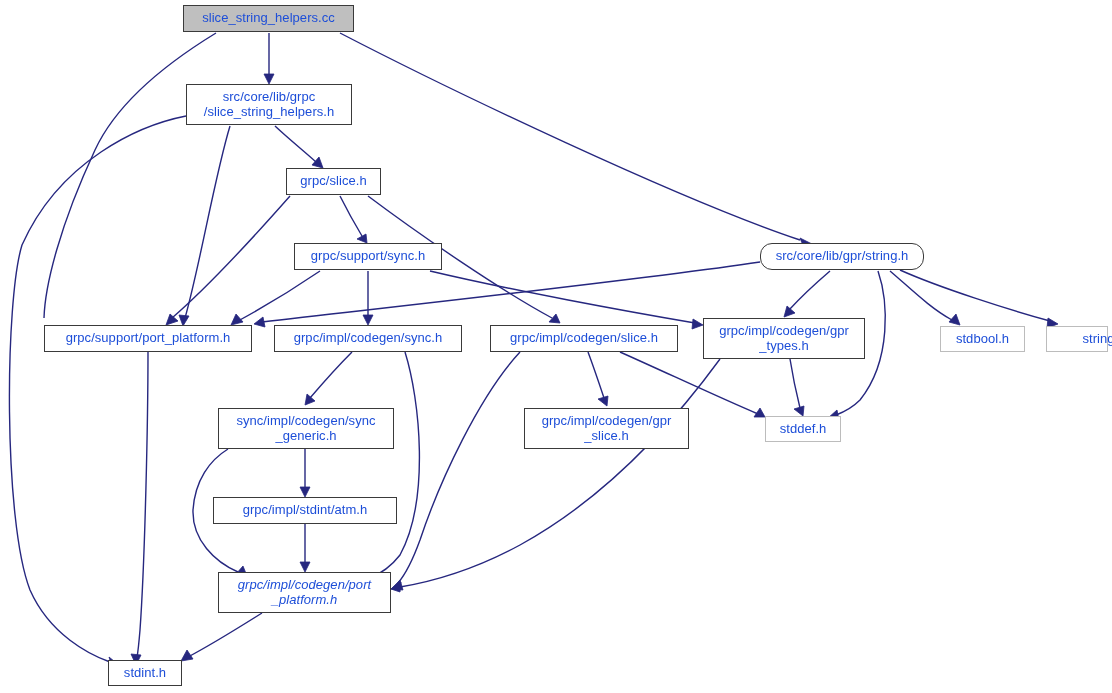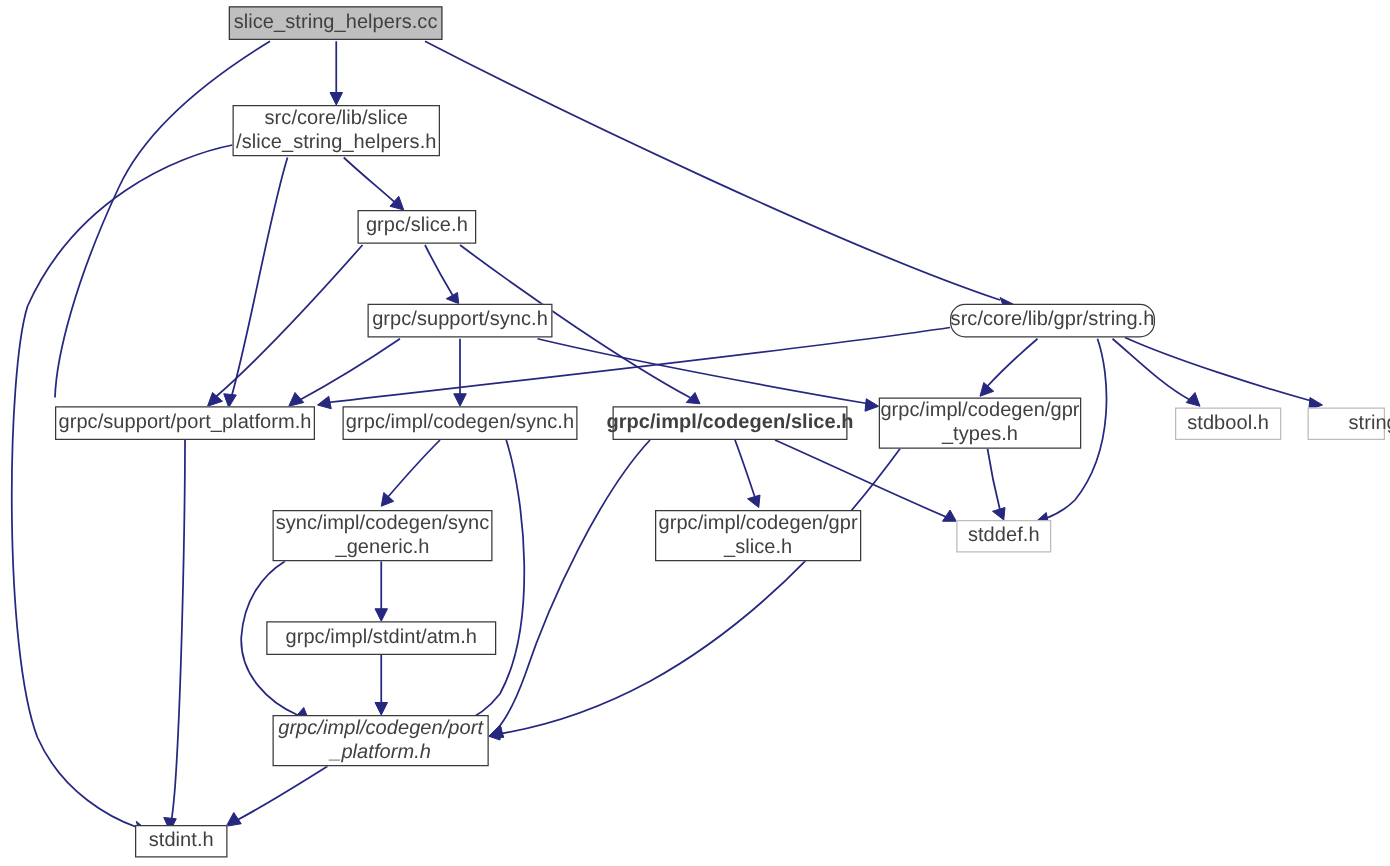--- a/index.html
+++ b/index.html
@@ -35,22 +35,22 @@
     stroke-width: 0.8;
   }
   .node-box {
     position: absolute;
     box-sizing: border-box;
     display: flex;
     align-items: center;
     justify-content: center;
     text-align: center;
     line-height: 1.14;
-    font-size: 16px;
-    color: #404040;
+    font-size: 13px;
+    color: #1d4ed8;
     background: #ffffff;
     border: 1.4px solid #3a3a3a;
     white-space: pre;
     letter-spacing: 0.05px;
   }
   .node-box.node-current {
     background: #bfbfbf;
     border-color: #3a3a3a;
   }
   .node-box.node-system {
@@ -117,28 +117,28 @@
         <path class="edge-path" d="M790,359 C793,378 797,396 800,408"></path>
         <polygon class="edge-head" points="803,416 794,409 804,406"></polygon>
         <path class="edge-path" d="M720,359 C690,400 620,490 520,545 C470,572 430,582 400,587"></path>
         <polygon class="edge-head" points="391,589 401,582 400,592"></polygon>
         <path class="edge-path" d="M262,613 C235,630 205,648 188,657"></path>
         <polygon class="edge-head" points="181,661 187,650 193,659"></polygon>
       </g>
   </svg>
   <div id="nodes-layer">
       <div class="node-box node-current" style="left: 183px; top: 5px; width: 171px; height: 27px;">slice_string_helpers.cc</div>
-      <div class="node-box" style="left: 186px; top: 84px; width: 166px; height: 41px;">src/core/lib/slice
+      <div class="node-box" style="left: 186px; top: 84px; width: 166px; height: 41px;">src/core/lib/grpc
 /slice_string_helpers.h</div>
       <div class="node-box" style="left: 286px; top: 168px; width: 95px; height: 27px;">grpc/slice.h</div>
       <div class="node-box" style="left: 760px; top: 243px; width: 164px; height: 27px; border-radius: 12px;">src/core/lib/gpr/string.h</div>
       <div class="node-box" style="left: 294px; top: 243px; width: 148px; height: 27px;">grpc/support/sync.h</div>
       <div class="node-box" style="left: 44px; top: 325px; width: 208px; height: 27px;">grpc/support/port_platform.h</div>
       <div class="node-box" style="left: 274px; top: 325px; width: 188px; height: 27px;">grpc/impl/codegen/sync.h</div>
-      <div class="node-box" style="left: 490px; top: 325px; width: 188px; height: 27px; font-weight: bold;">grpc/impl/codegen/slice.h</div>
+      <div class="node-box" style="left: 490px; top: 325px; width: 188px; height: 27px;">grpc/impl/codegen/slice.h</div>
       <div class="node-box" style="left: 703px; top: 318px; width: 162px; height: 41px;">grpc/impl/codegen/gpr
 _types.h</div>
       <div class="node-box node-system" style="left: 940px; top: 326px; width: 85px; height: 26px;">stdbool.h</div>
       <div class="node-box node-system" style="left: 1046px; top: 326px; width: 62px; height: 26px; padding-left: 43px;">string</div>
       <div class="node-box" style="left: 218px; top: 408px; width: 176px; height: 41px;">sync/impl/codegen/sync
 _generic.h</div>
       <div class="node-box" style="left: 524px; top: 408px; width: 165px; height: 41px;">grpc/impl/codegen/gpr
 _slice.h</div>
       <div class="node-box node-system" style="left: 765px; top: 416px; width: 76px; height: 26px;">stddef.h</div>
       <div class="node-box" style="left: 213px; top: 497px; width: 184px; height: 27px;">grpc/impl/stdint/atm.h</div>

